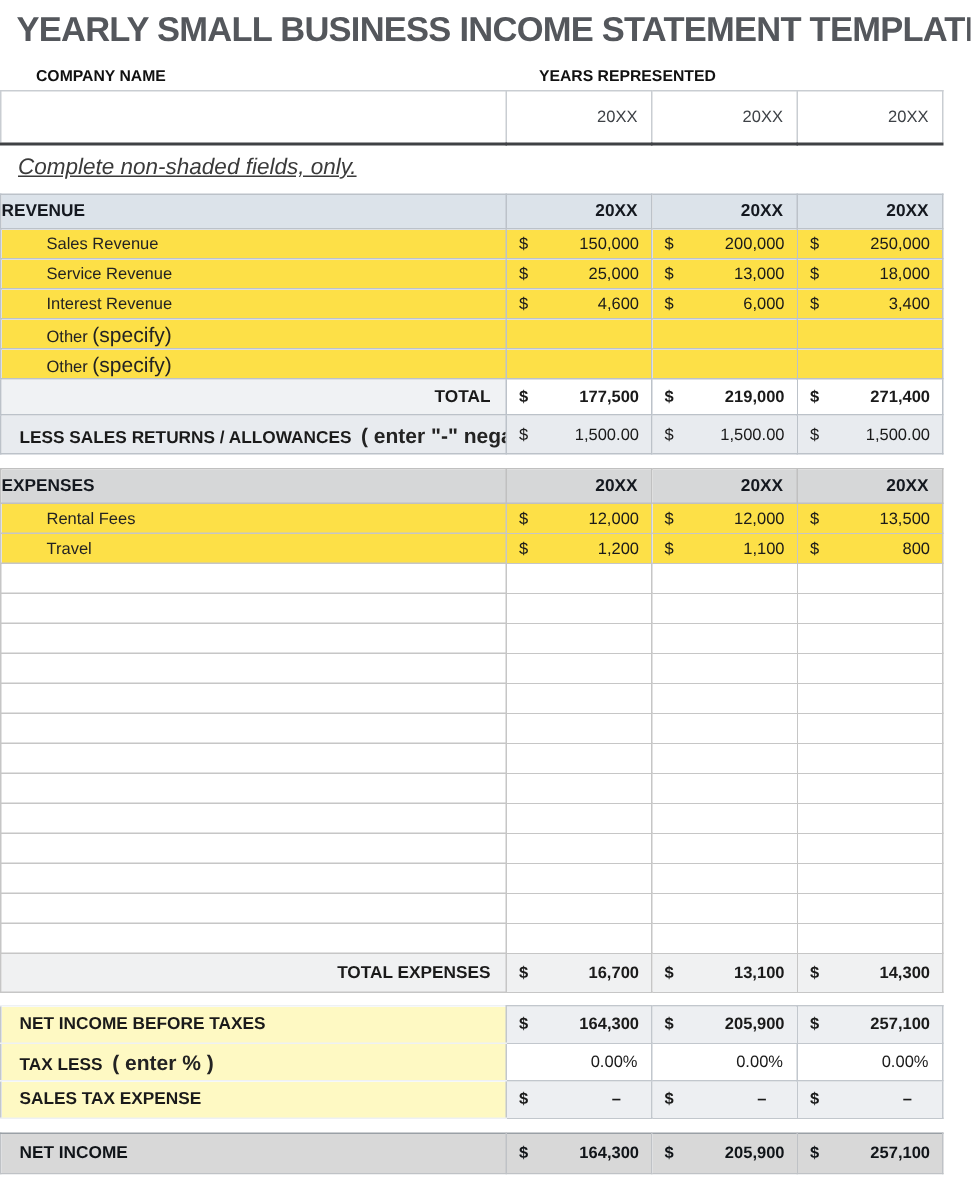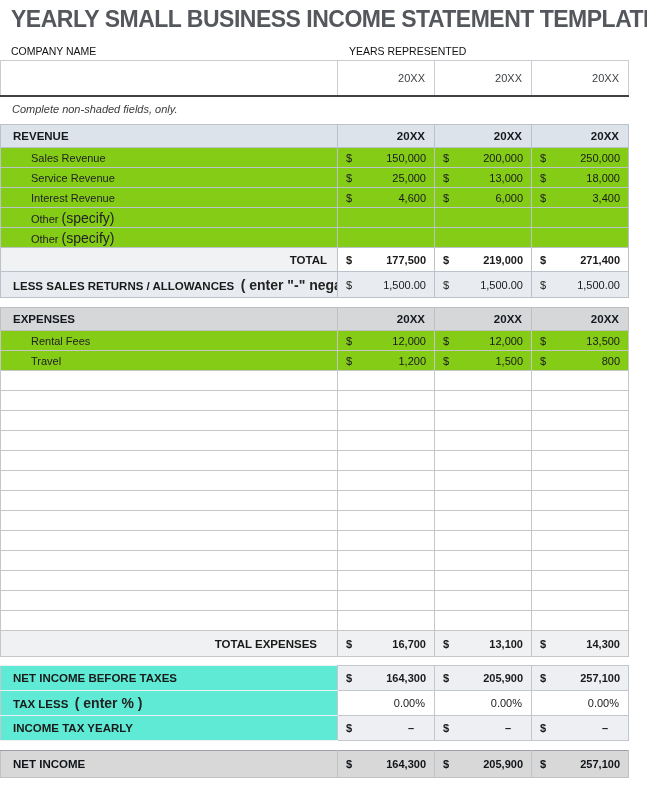--- a/index.html
+++ b/index.html
@@ -17,23 +17,23 @@
     font-size: 23px;
     line-height: 27px;
     font-weight: bold;
     color: #54575c;
     letter-spacing: -0.5px;
     white-space: nowrap;
   }
 
   .labels-row {
     display: flex;
-    margin: 12px 0 3px 11px;
+    margin: 12px 0 3px 24px;
     font-size: 10.5px;
-    font-weight: normal;
+    font-weight: bold;
     color: #111;
   }
   .labels-row .company-label { width: 338px; }
   .labels-row .years-label { width: 290px; }
 
   table {
     border-collapse: collapse;
     table-layout: fixed;
     width: 628px;
     margin-left: 0;
@@ -54,45 +54,45 @@
   .company-table .year-cell {
     text-align: right;
     padding-right: 9px;
     color: #3e4247;
     font-size: 11px;
   }
 
   .note {
     margin: 6px 0 0 12px;
     font-style: italic;
-    font-size: 11px;
+    font-size: 15px;
     color: #3a3a3a;
+    text-decoration: underline;
   }
 
   
   .sec-table { margin-top: 9px; }
   .sec-table td, .sec-table th { border: 1px solid #bcc2c9; }
 
   th.sec-head-label {
     height: 22px;
     text-align: left;
-    padding-left: 12px;
     font-size: 11.5px;
     color: #14181f;
   }
   th.sec-head-year {
     text-align: right;
     padding-right: 9px;
     font-size: 11.5px;
     color: #14181f;
   }
   .blue-head { background: #dce3ea; }
   .gray-head { background: #d6d7d8; border-color: #c0c0c0 !important; }
 
-  .data-row td { height: 19px; background: #84cc16; }
+  .data-row td { height: 19px; background: #fde047; }
   .data-row .label-cell { padding-left: 30px; color: #232323; }
   .hint { font-size: 14px; color: #232323; }
 
   .money-cell { position: relative; }
   .money-cell .cur {
     position: absolute; left: 8px; top: 50%; transform: translateY(-50%);
   }
   .money-cell { text-align: right; padding-right: 8px; }
 
   .total-row td { height: 23px; }
@@ -116,29 +116,29 @@
     padding-right: 10px;
     font-weight: bold;
     font-size: 11.5px;
   }
   .grand-row .money-cell { background: #ffffff; font-weight: bold; }
 
   .exp-table td, .exp-table th { border-color: #c6c6c6; }
   .empty-row td { height: 19px; background: #fff; }
 
   .texp-row td { height: 25px; background: #f0f1f2; }
-  .texp-row .label-cell { text-align: right; padding-right: 20px; font-weight: bold; font-size: 11.5px; }
+  .texp-row .label-cell { text-align: right; padding-right: 10px; font-weight: bold; font-size: 11.5px; }
   .texp-row .money-cell { font-weight: bold; }
 
   
   .sum-table { margin-top: 8px; }
   .sum-table td { border: 1px solid #c2c7cd; }
   .sum-row td { height: 24px; }
   .sum-row .label-cell {
-    background: #5eead4;
+    background: #fef9c3;
     padding-left: 12px;
     font-weight: bold;
     font-size: 11.5px;
     border-top-color: #eef1f4;
     border-bottom-color: #eef1f4;
   }
   .sum-row .shaded { background: #edeff2; font-weight: bold; }
   .sum-row .white-cell { background: #ffffff; padding-left: 44px; }
   .pct-cell { text-align: right; padding-right: 9px; }
   .dash-cell { text-align: right; padding-right: 20px; }
@@ -255,21 +255,21 @@
     </tr>
     <tr class="data-row">
       <td class="label-cell">Rental Fees</td>
       <td class="money-cell"><span class="cur">$</span><span>12,000</span></td>
       <td class="money-cell"><span class="cur">$</span><span>12,000</span></td>
       <td class="money-cell"><span class="cur">$</span><span>13,500</span></td>
     </tr>
     <tr class="data-row">
       <td class="label-cell">Travel</td>
       <td class="money-cell"><span class="cur">$</span><span>1,200</span></td>
-      <td class="money-cell"><span class="cur">$</span><span>1,500</span></td>
+      <td class="money-cell"><span class="cur">$</span><span>1,100</span></td>
       <td class="money-cell"><span class="cur">$</span><span>800</span></td>
     </tr>
     </tbody>
     <tbody>
     <tr class="empty-row">
       <td class="label-cell"></td>
       <td class="money-cell"></td>
       <td class="money-cell"></td>
       <td class="money-cell"></td>
     </tr>
@@ -382,21 +382,21 @@
       <td class="money-cell shaded"><span class="cur">$</span><span>205,900</span></td>
       <td class="money-cell shaded"><span class="cur">$</span><span>257,100</span></td>
     </tr>
     <tr class="sum-row">
       <td class="label-cell"><span>TAX LESS</span>&nbsp;&nbsp;<span class="hint">( enter % )</span></td>
       <td class="pct-cell white-cell">0.00%</td>
       <td class="pct-cell white-cell">0.00%</td>
       <td class="pct-cell white-cell">0.00%</td>
     </tr>
     <tr class="sum-row">
-      <td class="label-cell">INCOME TAX YEARLY</td>
+      <td class="label-cell">SALES TAX EXPENSE</td>
       <td class="money-cell shaded dash-cell"><span class="cur">$</span><span>–</span></td>
       <td class="money-cell shaded dash-cell"><span class="cur">$</span><span>–</span></td>
       <td class="money-cell shaded dash-cell"><span class="cur">$</span><span>–</span></td>
     </tr>
   </tbody>
     </table>
 
   <table class="net-table">
     <colgroup>
         <col class="c-label">

